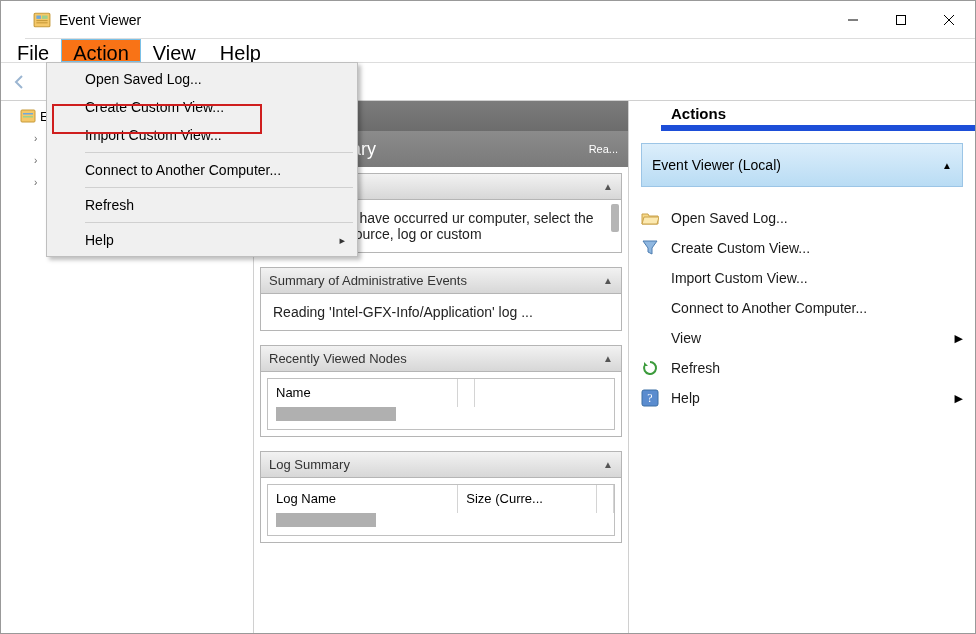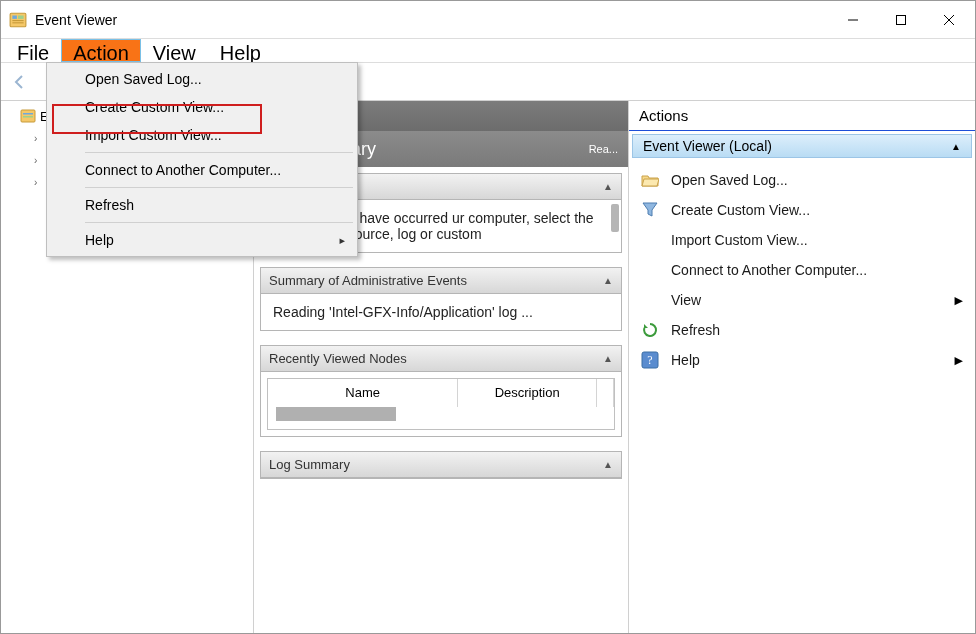--- a/index.html
+++ b/index.html
@@ -1,20 +1,20 @@
 <!DOCTYPE html>
 <html><head>
 <meta charset="utf-8">
 <style>
   * { box-sizing: border-box; margin: 0; padding: 0; }
   html, body { width: 976px; height: 634px; font-family: "Segoe UI", Tahoma, sans-serif; font-size: 13px; background: #fff; overflow: hidden; }
   .window { width: 976px; height: 634px; display: flex; flex-direction: column; border: 1px solid #999; }
 
   
-  .titlebar { height: 38px; display: flex; align-items: center; padding: 0 2px 0 8px; border-bottom: 1px solid #ddd; }
+  .titlebar { height: 38px; display: flex; align-items: center; padding: 0 2px 0 8px; border-bottom: 1px solid #ddd; margin-left: 24px; }
   .titlebar .app-icon { width: 18px; height: 18px; margin-right: 8px; display: inline-flex; }
   .titlebar .title { font-size: 14px; color: #000; flex: 1; }
   .titlebar .winbtns { display: flex; }
   .titlebar .winbtn { width: 48px; height: 38px; display: flex; align-items: center; justify-content: center; }
   .titlebar .winbtn svg { stroke: #000; stroke-width: 1; fill: none; }
 
   
   .menubar { height: 24px; display: flex; align-items: stretch; padding: 0 4px; border-bottom: 1px solid #ddd; position: relative; z-index: 10; }
   .menuitem { padding: 3px 12px; font-size: 20px; color: #000; cursor: default; }
   .menuitem.active { background: #f97316; border: 1px solid #7ac0e6; padding: 2px 11px; }
@@ -48,27 +48,27 @@
   .center-sub { height: 36px; background: linear-gradient(#8b8b8b,#7a7a7a); color: #fff; display: flex; align-items: center; padding: 0 10px; font-size: 18px; justify-content: space-between; }
   .center-sub .rea { font-size: 11px; }
   .center-body { flex: 1; overflow: hidden; padding: 6px; }
   .panel { border: 1px solid #b5b5b5; margin-bottom: 14px; background: #fff; }
   .panel-head { height: 26px; background: linear-gradient(#f2f2f2,#d7d7d7); border-bottom: 1px solid #b5b5b5; display: flex; align-items: center; padding: 0 8px; font-size: 13px; color: #333; justify-content: space-between; }
   .panel-head .caret { font-size: 10px; color: #555; }
   .panel-body { padding: 10px 12px; font-size: 14px; color: #222; position: relative; }
   .panel-body .scroll-thumb { position: absolute; right: 2px; top: 4px; width: 8px; height: 28px; background: #b5b5b5; border-radius: 2px; }
   .table-like { border: 1px solid #c0c0c0; margin: 6px; }
   .table-head { display: flex; }
-  .table-head .th { padding: 4px 8px; border-right: 1px solid #d4d4d4; font-size: 13px; height: 28px; line-height: 20px; text-align: center; }
+  .table-head .th { padding: 4px 8px; border-right: 1px solid #d4d4d4; font-size: 13px; height: 28px; line-height: 20px; }
   .gray-block { height: 14px; background: #b0b0b0; margin: 0 8px 8px 8px; }
 
   
   .actions { width: 346px; display: flex; flex-direction: column; }
-  .actions-head { height: 30px; border-bottom: 1px solid #1d4ed8; display: flex; align-items: center; padding: 0 10px; font-weight: normal; font-size: 15px; }
-  .actions-group-head { height: 24px; background: linear-gradient(#dceefb,#b9dcf4); border: 1px solid #9cc5e6; margin: 3px; display: flex; align-items: center; justify-content: space-between; padding: 0 10px; font-size: 14px; }
+  .actions-head { height: 30px; border-bottom: 6px solid #1d4ed8; display: flex; align-items: center; padding: 0 10px; font-weight: bold; font-size: 15px; margin-left: 32px; }
+  .actions-group-head { height: 44px; background: linear-gradient(#dceefb,#b9dcf4); border: 1px solid #9cc5e6; margin: 12px; display: flex; align-items: center; justify-content: space-between; padding: 0 10px; font-size: 14px; }
   .actions-group-head .caret { font-size: 10px; }
   .actions-list { padding: 4px 4px; }
   .action-item { display: flex; align-items: center; height: 30px; padding: 0 8px; gap: 12px; font-size: 14px; color: #1a1a1a; }
   .action-item .aicon { width: 18px; height: 18px; display: inline-flex; }
   .action-item .arrow { margin-left: auto; font-size: 11px; color: #000; }
 
   svg { display: block; }
 </style>
 </head>
 <body>
@@ -205,31 +205,38 @@
         </div>
 
         <div class="panel">
           <div class="panel-head">
             <span>Recently Viewed Nodes</span>
             <span class="caret">▲</span>
           </div>
           <div class="table-like">
             <div class="table-head">
               <div class="th" style="width:55%">Name</div>
-              <div class="th" style="flex:1">Description</div>
               <div class="th" style="width:14px"></div>
             </div>
             <div class="gray-block" style="width:120px"></div>
           </div>
         </div>
 
         <div class="panel">
           <div class="panel-head">
             <span>Log Summary</span>
             <span class="caret">▲</span>
+          </div>
+          <div class="table-like">
+            <div class="table-head">
+              <div class="th" style="width:55%">Log Name</div>
+              <div class="th" style="flex:1">Size (Curre...</div>
+              <div class="th" style="width:14px"></div>
+            </div>
+            <div class="gray-block" style="width:100px"></div>
           </div>
         </div>
 
       </div>
     </div>
 
     <div class="actions">
       <div class="actions-head">Actions</div>
       <div class="actions-group-head">
         <span>Event Viewer (Local)</span>

